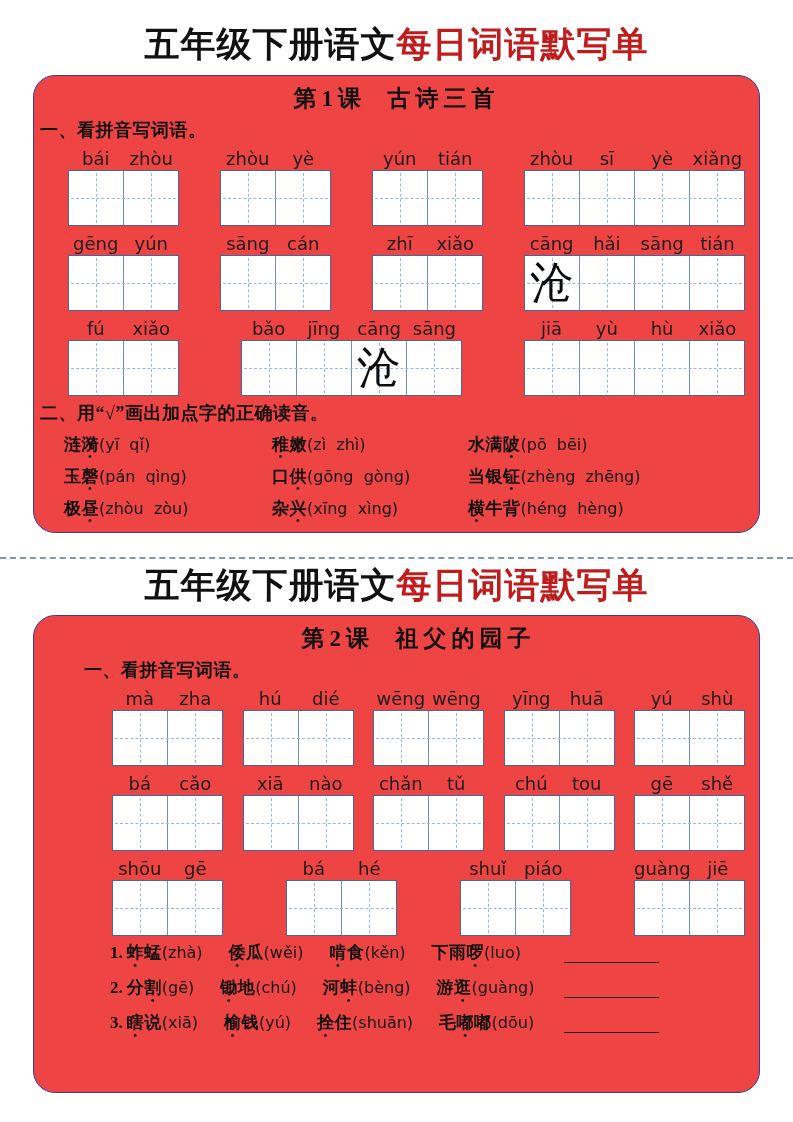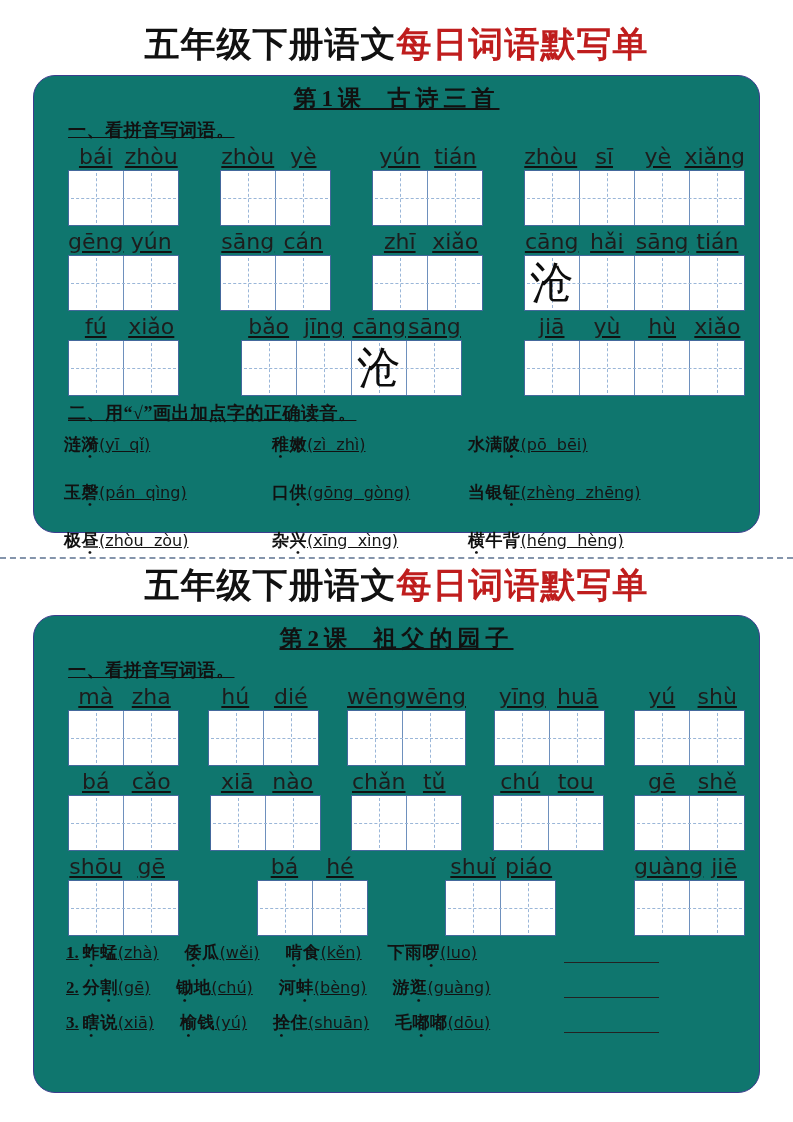--- a/index.html
+++ b/index.html
@@ -4,38 +4,38 @@
 <style>
   html,body{margin:0;padding:0;background:#ffffff;}
   body{width:793px;height:1122px;font-family:"Liberation Serif","DejaVu Serif",serif;color:#111;}
   .sheet{position:relative;width:793px;height:1122px;background:#fff;overflow:hidden;}
 
   .page-title{text-align:center;font-size:35px;font-weight:900;letter-spacing:1px;line-height:1.1;}
   .pt-1{padding-top:26px;margin-bottom:10px;}
   .pt-2{padding-top:8px;margin-bottom:10px;}
   .page-title .red{color:#bf1d1d;}
 
-  .box{box-sizing:border-box;margin:0 33px;border:1.7px solid #3c3c8e;border-radius:22px;padding:8px 0 0 0;background:#0f766e;text-decoration:underline;}
+  .box{box-sizing:border-box;margin:0 33px;border:1.7px solid #3c3c8e;border-radius:22px;padding:8px 0 0 0;background:#ef4444;}
   .box-1{height:458px;}
-  .box-2{height:478px;}
+  .box-2{height:478px;padding-left:44px;}
 
   .lesson-title{text-align:center;font-size:23px;font-weight:bold;letter-spacing:5px;line-height:30px;margin-bottom:4px;}
-  .section-label{font-size:18px;font-weight:600;line-height:24px;padding-left:6px;margin-bottom:4px;letter-spacing:0.5px;margin-left:28px;}
+  .section-label{font-size:18px;font-weight:600;line-height:24px;padding-left:6px;margin-bottom:4px;letter-spacing:0.5px;}
 
   .pinyin-row{display:flex;justify-content:space-between;padding:0 14px 0 34px;margin-bottom:5px;}
   .pinyin-line{display:flex;height:22px;align-items:flex-end;margin-bottom:2px;}
-  .syll{flex:1;text-align:center;font-family:"DejaVu Sans","Liberation Sans",sans-serif;font-size:22px;color:#1d1d1d;white-space:nowrap;line-height:1;}
+  .syll{flex:1;text-align:center;font-family:"DejaVu Sans","Liberation Sans",sans-serif;font-size:18px;color:#1d1d1d;white-space:nowrap;line-height:1;}
   .cells{display:flex;border:1.8px solid #44689c;position:relative;background:#fff;}
   .cells::after{content:"";position:absolute;left:2px;right:2px;top:50%;border-top:1.4px dashed #9ab6d8;z-index:1;}
   .cell{width:54px;height:54px;position:relative;}
   .cell+.cell{border-left:1.4px solid #6e90bd;}
   .cell::before{content:"";position:absolute;top:2px;bottom:2px;left:50%;border-left:1.4px dashed #9ab6d8;}
   .fill{position:absolute;left:0;top:0;right:0;bottom:0;display:flex;align-items:center;justify-content:center;font-size:43px;z-index:2;color:#0d0d0d;}
 
-  .choice-grid{display:grid;grid-template-columns:208px 196px auto;row-gap:24px;padding:4px 0 0 30px;font-size:17px;line-height:24px;}
+  .choice-grid{display:grid;grid-template-columns:208px 196px auto;row-gap:8px;padding:4px 0 0 30px;font-size:17px;line-height:24px;}
   .item{white-space:nowrap;}
   .word{font-weight:bold;letter-spacing:0.5px;}
   .zi{display:inline-block;position:relative;}
   .zi.dotted::after{content:"\2022";position:absolute;left:50%;transform:translateX(-50%);bottom:-0.5em;font-size:11px;line-height:1;color:#111;}
   .opts{font-family:"DejaVu Sans","Liberation Sans",sans-serif;font-size:16px;color:#161616;}
 
   .separator{border-top:2.4px dashed #8494ab;margin-top:24px;width:100%;}
 
   .corr-row{display:flex;align-items:center;padding-left:32px;margin-bottom:11px;font-size:17px;line-height:24px;}
   .corr-row .num{font-weight:bold;margin-right:4px;}

